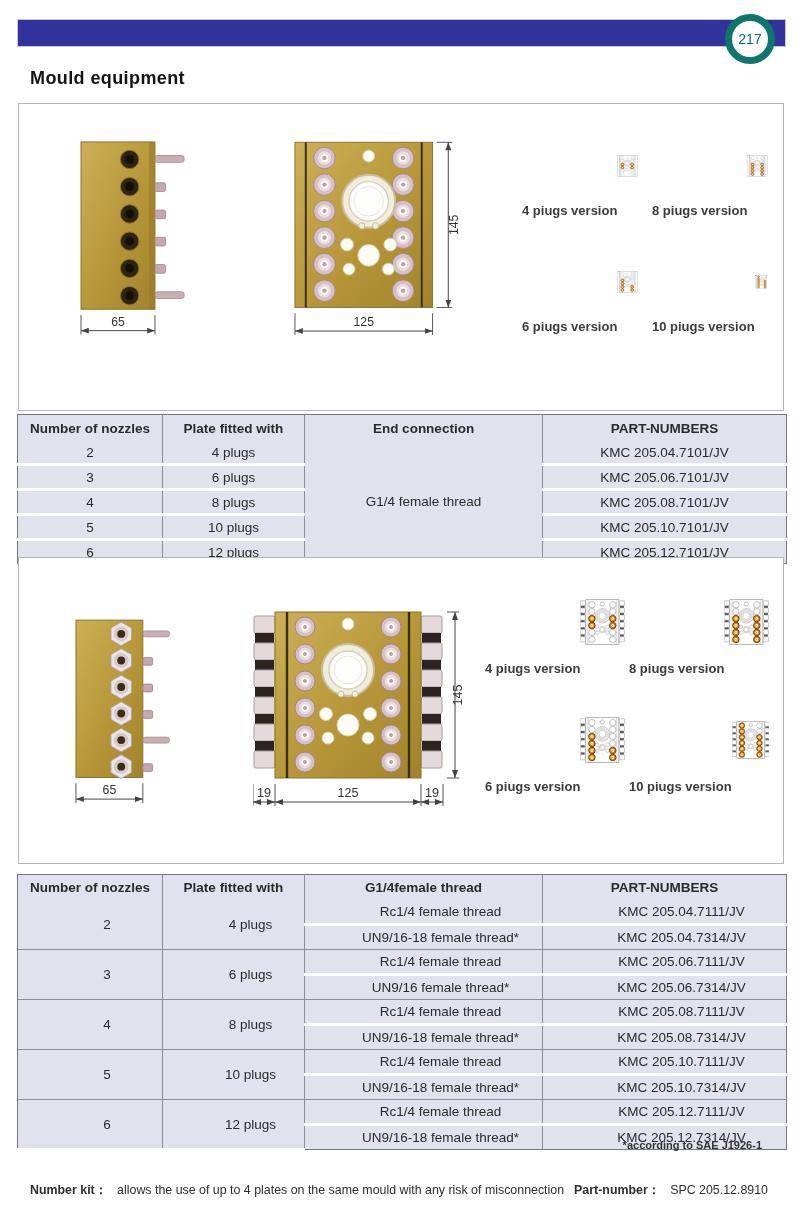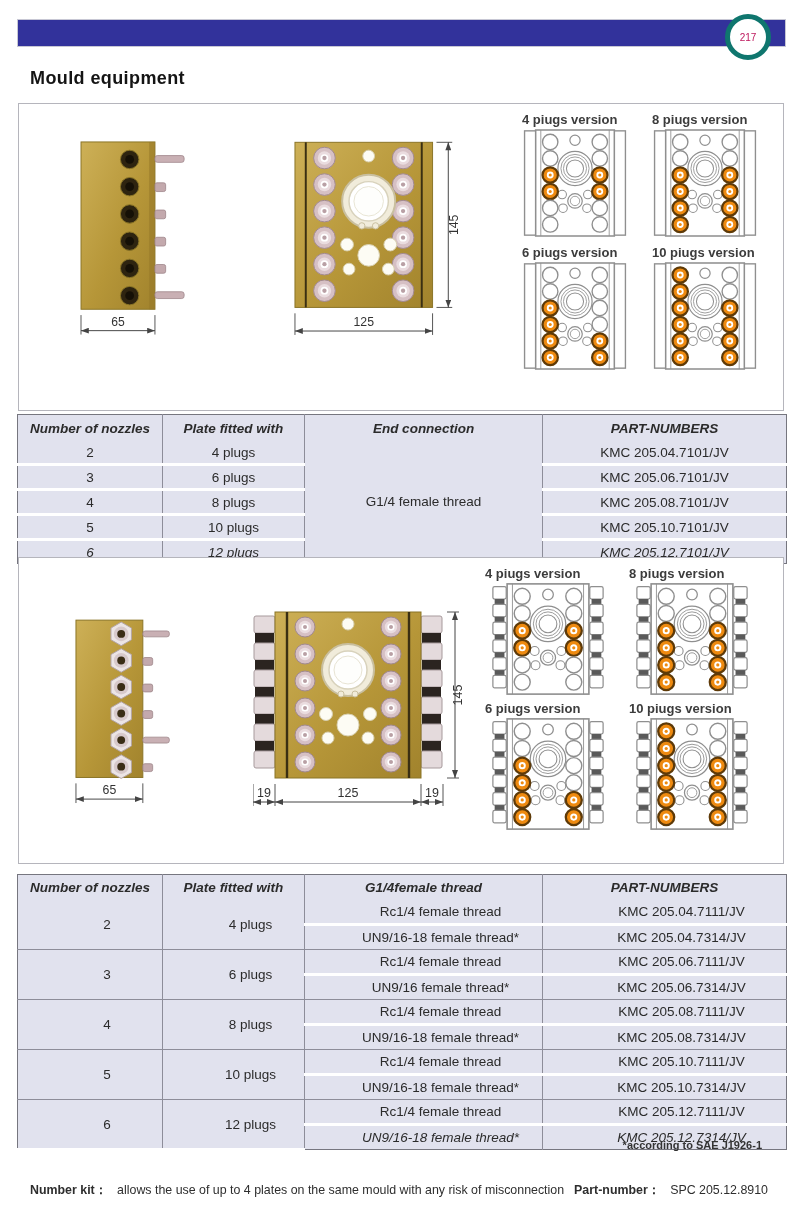--- a/index.html
+++ b/index.html
@@ -2,42 +2,42 @@
 <html><head>
 <meta charset="utf-8">
 <style>
   html,body{margin:0;padding:0;background:#fff;}
   .page{position:relative;width:800px;height:1225px;background:#fff;overflow:hidden;
         font-family:"Liberation Sans",sans-serif;color:#2b2b2b;}
   
   .topbar{position:absolute;left:17px;top:19px;width:767px;height:26px;
           background:#32329b;border:1px solid #c7c7d4;}
   .pagenum{position:absolute;left:725px;top:14px;width:36px;height:36px;border-radius:50%;
-           background:#fff;border:5px solid #0f766e;display:flex;align-items:center;justify-content:center;
-           font-size:10px;color:#be185d;z-index:2;}
+           background:#fff;border:7px solid #0f766e;display:flex;align-items:center;justify-content:center;
+           font-size:14px;color:#0369a1;z-index:2;}
   .title{position:absolute;left:30px;top:68px;font-size:18px;font-weight:bold;color:#141414;letter-spacing:.4px;text-align:center;}
   
   .figbox{position:absolute;left:18px;width:764px;border:1px solid #b5b5bc;background:#fff;}
   #figbox1{top:103px;height:306px;}
   #figbox2{top:557px;height:305px;}
   .photo{position:absolute;}
   .vgrid{position:absolute;display:grid;grid-template-rows:auto auto;}
   #vgrid1{left:503px;top:8px;grid-template-columns:116px 116px;column-gap:14px;row-gap:8px;}
   #vgrid2{left:466px;top:8px;grid-template-columns:140px 140px;column-gap:4px;row-gap:6px;}
-  .vcell{display:flex;flex-direction:column;align-items:flex-start;}
+  .vcell{display:flex;flex-direction:row;align-items:flex-end;}
   .vlabel{font-size:13px;font-weight:600;color:#3c3c3c;margin-bottom:2px;white-space:nowrap;}
   
   .spec-table{position:absolute;left:17px;border-collapse:collapse;table-layout:fixed;width:769px;
               font-size:13.5px;color:#2b2b2b;border:1px solid #76767f;}
   #table1{top:414px;}
   #table2{top:874px;}
   .spec-table td{background:#e1e2ee;border-right:1px solid #8d8d99;border-bottom:3px solid #fff;
                  text-align:center;vertical-align:middle;padding:0 4px;overflow:hidden;white-space:nowrap;}
   .spec-table td:last-child{border-right:none;}
-  .spec-table tr:last-child td{border-bottom:none;font-style:italic;}
+  .spec-table tr:last-child td{border-bottom:none;}
   #table1 thead td{height:26px;}
   #table1 tbody td{height:22px;}
   #table2 thead td{height:25px;}
   #table2 tbody td{height:23px;padding-left:38px;}
   #table2 td.group-line{border-bottom:1px solid #8d8d99;}
   
   .footnote{position:absolute;right:38px;top:1139px;font-size:11px;font-weight:600;color:#333;}
   .keyline{position:absolute;left:30px;top:1182px;width:760px;font-size:12.4px;color:#2e2e2e;white-space:nowrap;}
   .keyline b{font-weight:600;}
   .keyline .gap{display:inline-block;width:10px;}

